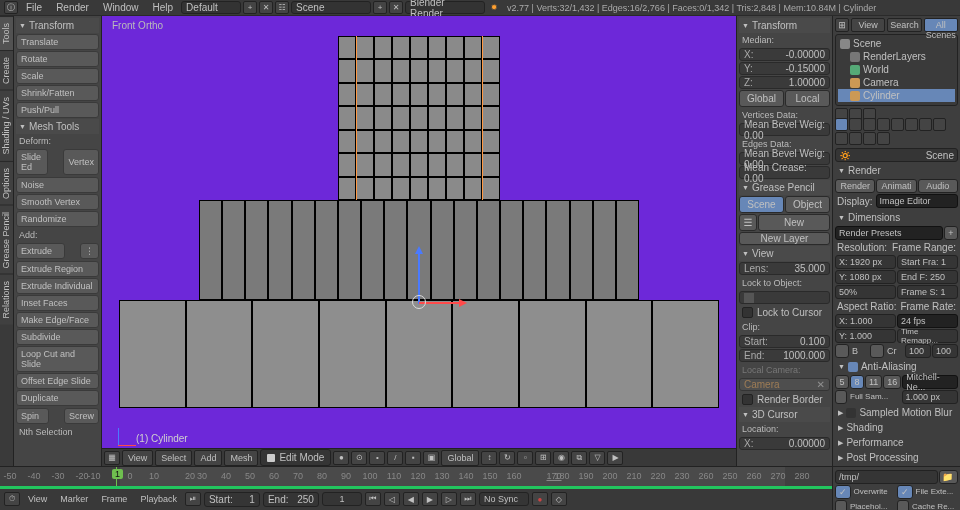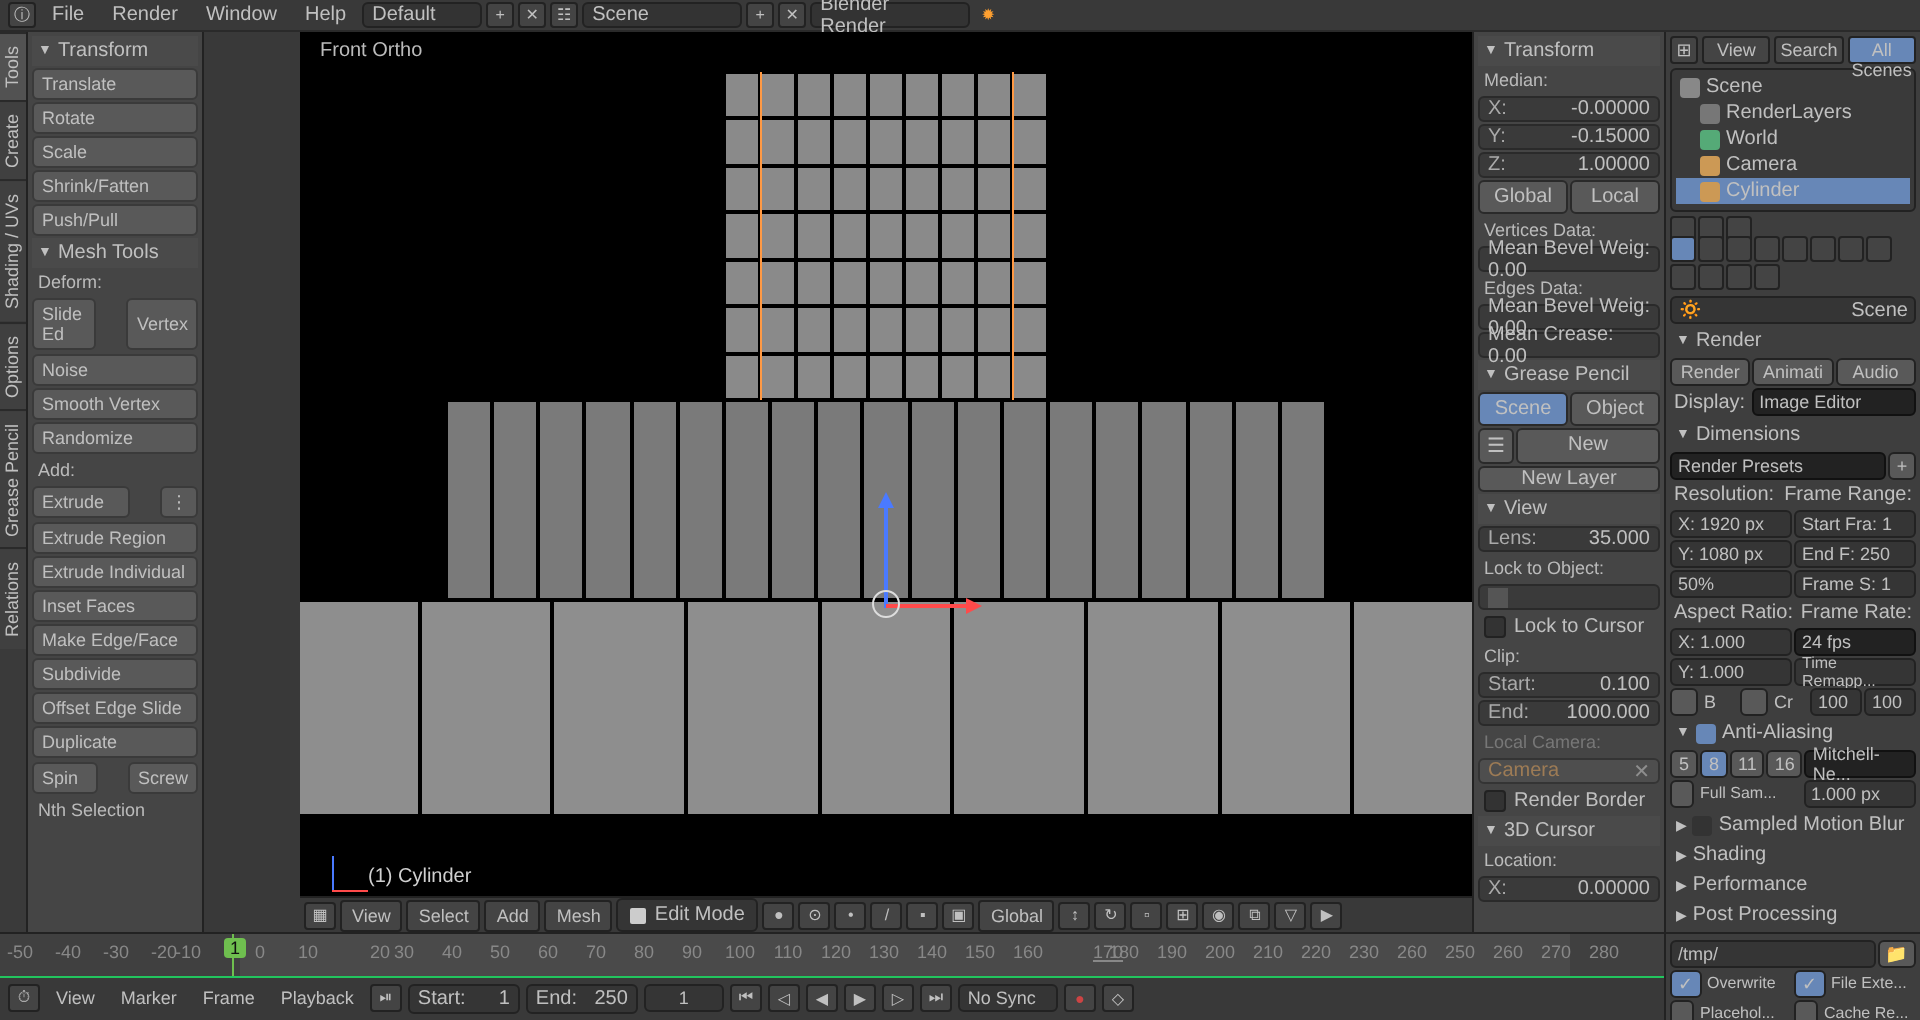--- a/index.html
+++ b/index.html
@@ -16,21 +16,21 @@
 .vtab { writing-mode: vertical-rl; transform: rotate(180deg); padding: 6px 1px; font-size: 9px; background: #404040; border-bottom: 1px solid #2a2a2a; text-align: center; }
 
 .tool-shelf { width: 88px; background: #454545; padding: 2px; overflow: hidden; border-right: 1px solid #222; }
 .panel-header { display: flex; align-items: center; padding: 2px 3px; font-size: 10px; background: #4a4a4a; }
 .panel-header::before { content: "▼"; font-size: 7px; margin-right: 3px; }
 .tool-btn { display: block; width: 100%; background: #595959; border: 1px solid #3a3a3a; border-radius: 3px; padding: 2px 4px; margin: 1px 0; font-size: 9px; text-align: left; cursor: pointer; }
 .tool-row { display: flex; gap: 15px; }
 .tool-row .tool-btn { flex: 1; }
 .sub-label { font-size: 9px; padding: 2px 3px; color: #bbb; }
 
-.viewport { flex: 1; background: #000000; position: relative; overflow: hidden; margin-left: 48px; }
+.viewport { flex: 1; background: #6d28d9; position: relative; overflow: hidden; }
 .vp-label { position: absolute; top: 4px; left: 10px; font-size: 10px; color: #bbb; }
 .vp-name { position: absolute; bottom: 22px; left: 34px; font-size: 10px; color: #d0d0d0; }
 .axis-widget { position: absolute; bottom: 20px; left: 10px; width: 20px; height: 20px; }
 .axis-z { position: absolute; bottom: 0; left: 6px; width: 1px; height: 18px; background: #4a7aff; }
 .axis-x { position: absolute; bottom: 0; left: 6px; width: 18px; height: 1px; background: #ff4a4a; }
 
 .mesh { position: absolute; left: 50%; transform: translateX(-50%); }
 .mesh-top { top: 20px; width: 162px; height: 164px; display: grid; grid-template-columns: repeat(9, 1fr); grid-template-rows: repeat(7, 1fr); }
 .mesh-top div { border: 1px solid #000; background: #8a8a8a; }
 .mesh-mid { top: 184px; width: 440px; height: 100px; display: grid; grid-template-columns: repeat(19, 1fr); grid-template-rows: 1fr; }
@@ -78,21 +78,21 @@
 .p-panel-header { display: flex; align-items: center; padding: 2px 3px; font-size: 10px; }
 .p-panel-header::before { content: "▼"; font-size: 7px; margin-right: 3px; }
 .p-panel-header.collapsed::before { content: "▶"; }
 .p-row { display: flex; gap: 1px; margin: 1px 0; }
 .p-field { flex: 1; background: #353535; border: 1px solid #222; border-radius: 3px; padding: 2px 3px; font-size: 9px; display: flex; justify-content: space-between; align-items: center; height: 14px; }
 .p-field.btn { background: #595959; justify-content: center; }
 .p-label-row { display: flex; justify-content: space-between; font-size: 9px; padding: 1px 2px; }
 .dd { background: #222; border: 1px solid #111; }
 
 .timeline { height: 44px; background: #393939; border-top: 1px solid #222; }
-.tl-ruler { height: 22px; background: #404040; position: relative; display: flex; align-items: center; border-bottom: 1px solid #22c55e; overflow: hidden; }
+.tl-ruler { height: 22px; background: #404040; position: relative; display: flex; align-items: center; border-bottom: 3px solid #22c55e; overflow: hidden; }
 .tick { position: absolute; top: 4px; font-size: 9px; color: #888; transform: translateX(-50%); }
 .tl-range { position: absolute; left: 120px; right: 175px; top: 0; bottom: 0; background: #4a4a4a; }
 .playhead { position: absolute; left: 116px; top: 0; bottom: 0; width: 1px; background: #6fbf4f; }
 .playhead::after { content: "1"; position: absolute; top: 2px; left: -4px; background: #6fbf4f; color: #111; padding: 0 3px; font-size: 9px; border-radius: 2px; }
 .tl-header { height: 20px; display: flex; align-items: center; padding: 0 4px; gap: 3px; }
 .tl-header .hbtn { padding: 2px 5px; font-size: 9px; }
 .tl-field { background: #353535; border: 1px solid #222; border-radius: 3px; padding: 1px 4px; font-size: 9px; display: flex; justify-content: space-between; min-width: 56px; }
 .tl-ctrl { width: 16px; height: 14px; background: #444; border: 1px solid #222; border-radius: 2px; display: inline-flex; align-items: center; justify-content: center; font-size: 8px; }
 
 .right-bottom { position: absolute; right: 0; bottom: 0; width: 128px; height: 44px; background: #3e3e3e; border-top: 1px solid #222; border-left: 1px solid #222; padding: 2px; }
@@ -108,20 +108,21 @@
   <span class="menu-item">Help</span>
   <span class="field" style="width:60px">Default</span>
   <span class="icon">+</span>
   <span class="icon">✕</span>
   <span class="icon">☷</span>
   <span class="field" style="width:80px">Scene</span>
   <span class="icon">+</span>
   <span class="icon">✕</span>
   <span class="field" style="width:80px">Blender Render</span>
   <span class="icon" style="background:none;border:none;color:#ffa030">✹</span>
+  <span class="status-text">v2.77 | Verts:32/1,432 | Edges:16/2,766 | Faces:0/1,342 | Tris:2,848 | Mem:10.84M | Cylinder</span>
 </div>
 
 <div class="main-area">
 
   <div class="vtabs">
     <div class="vtab" style="background:#525252">Tools</div>
     <div class="vtab">Create</div>
     <div class="vtab">Shading / UVs</div>
     <div class="vtab">Options</div>
     <div class="vtab">Grease Pencil</div>
@@ -147,20 +148,21 @@
     <div class="sub-label">Add:</div>
     <div class="tool-row">
       <button class="tool-btn" style="flex:3">Extrude</button>
       <button class="tool-btn" style="flex:0 0 12px;text-align:center">⋮</button>
     </div>
     <button class="tool-btn">Extrude Region</button>
     <button class="tool-btn">Extrude Individual</button>
     <button class="tool-btn">Inset Faces</button>
     <button class="tool-btn">Make Edge/Face</button>
     <button class="tool-btn">Subdivide</button>
+    <button class="tool-btn">Loop Cut and Slide</button>
     <button class="tool-btn">Offset Edge Slide</button>
     <button class="tool-btn">Duplicate</button>
     <div class="tool-row">
       <button class="tool-btn">Spin</button>
       <button class="tool-btn">Screw</button>
     </div>
     <div class="sub-label">Nth Selection</div>
 
   </div>
 

